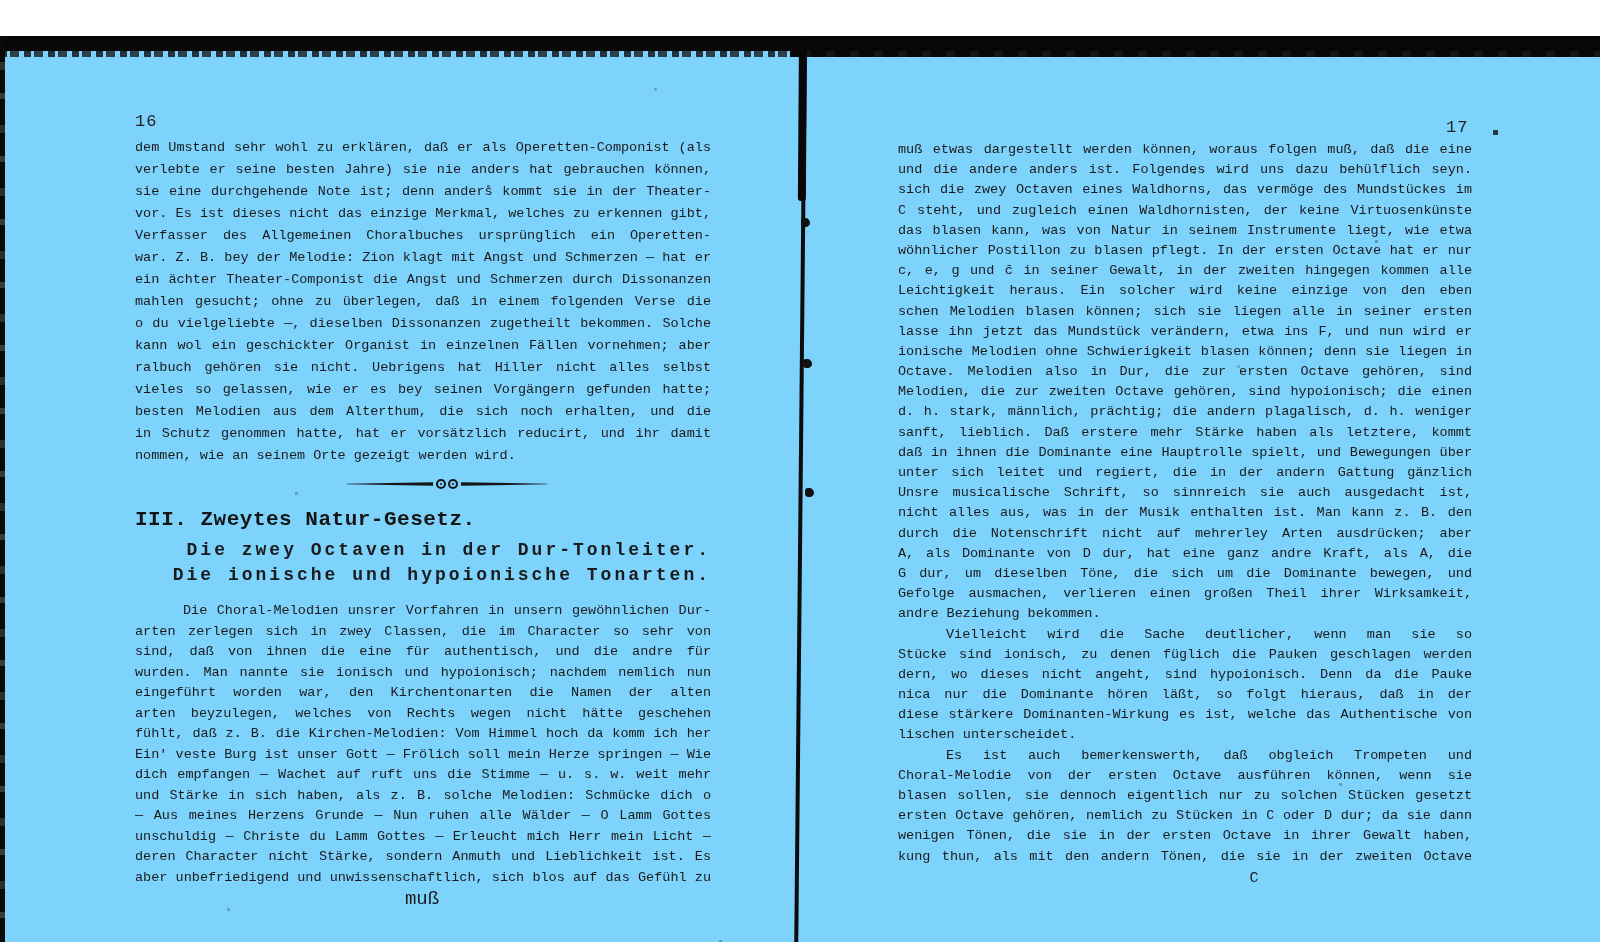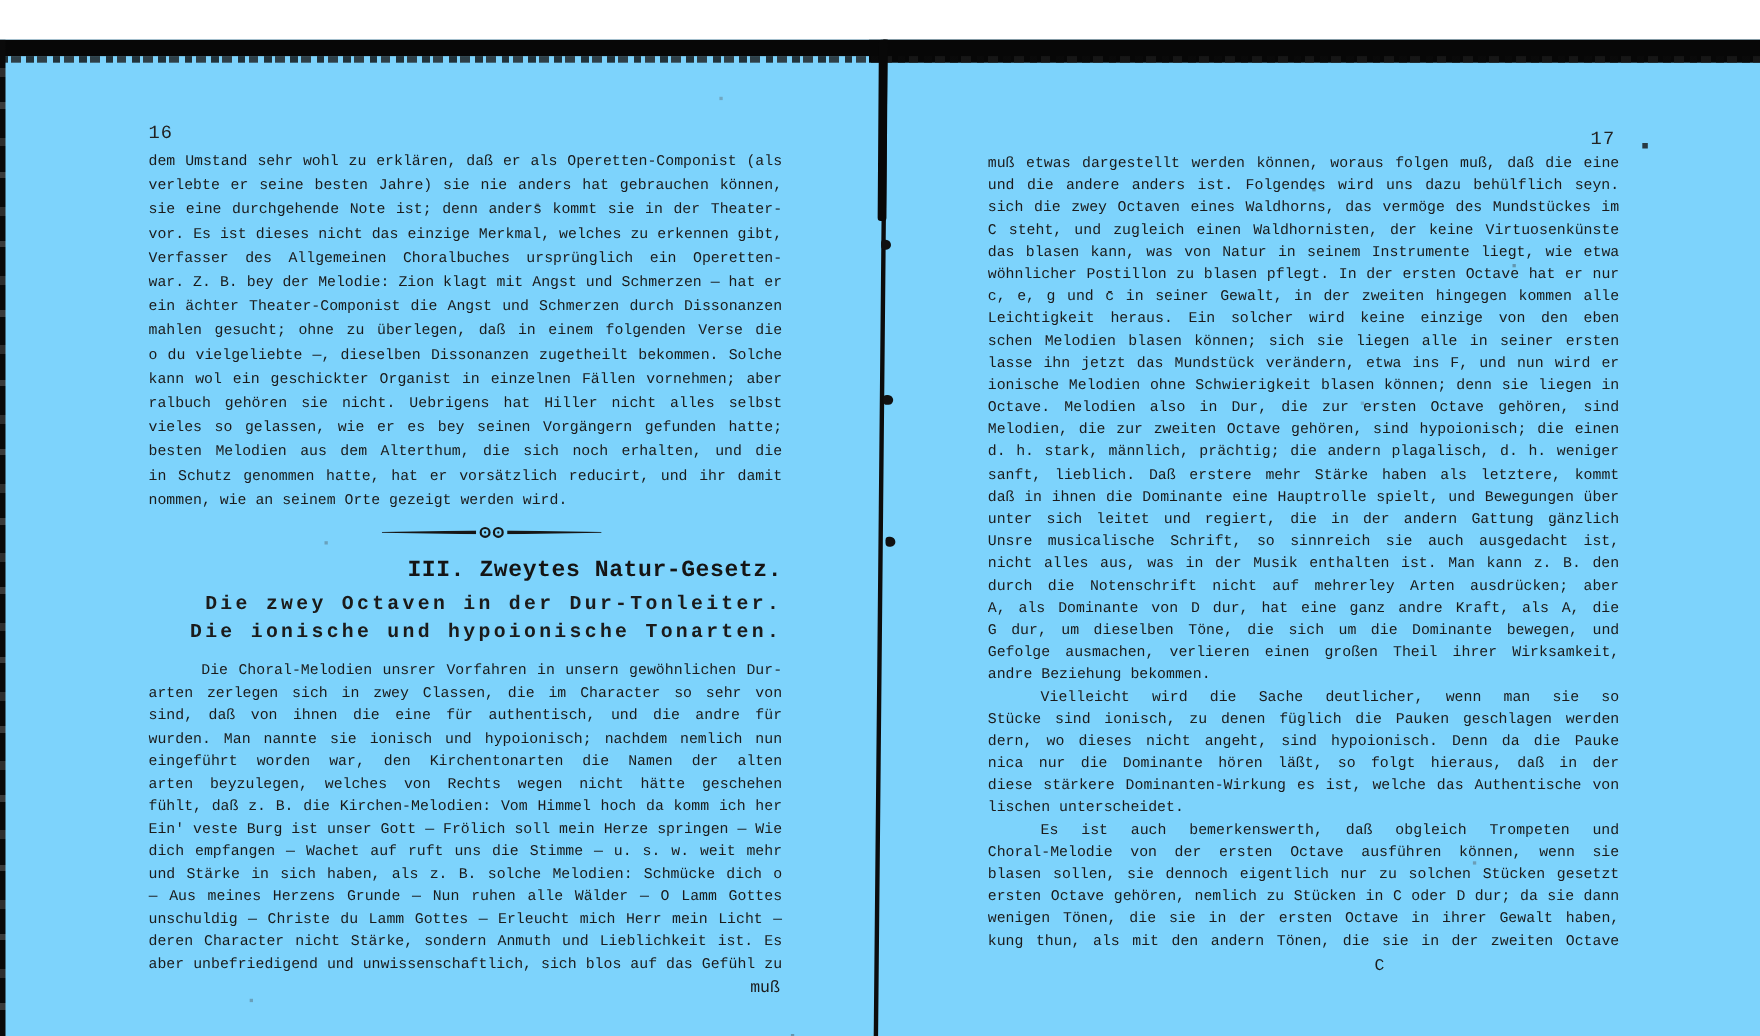--- a/index.html
+++ b/index.html
@@ -49,24 +49,24 @@
   .para.indent .line:first-child{text-indent:48px;}
   
   .divider{display:flex;align-items:center;justify-content:center;margin:10px 0 0 48px;height:14px;}
   .div-line{width:86px;height:4px;background:#161616;}
   .div-line.l{clip-path:polygon(0 42%,100% 8%,100% 92%,0 58%);}
   .div-line.r{clip-path:polygon(0 8%,100% 42%,100% 58%,0 92%);}
   .div-orn{display:flex;gap:2px;margin:0 3px;}
   .ring{width:10px;height:10px;border:2px solid #161616;border-radius:50%;position:relative;box-sizing:border-box;}
   .ring::before{content:"";position:absolute;left:2px;top:2px;width:2px;height:2px;background:#161616;border-radius:50%;}
   
-  .heading{margin:17px 0 0 0;font-size:21px;font-weight:700;text-align:right;letter-spacing:.5px;color:#151515;}
+  .heading{margin:17px 0 0 0;font-size:21px;font-weight:700;text-align:left;letter-spacing:.5px;color:#151515;}
   .subheading{margin-top:5px;font-size:18px;font-weight:700;text-align:right;letter-spacing:3px;color:#1b1b1b;}
   .subheading.s1{margin-top:9px;}
-  .catchword{margin-top:1px;text-align:right;font-size:15px;height:20px;line-height:20px;padding-right:2px;}
+  .catchword{margin-top:1px;text-align:center;font-size:19px;height:20px;line-height:20px;padding-right:2px;}
   .signature{margin-top:2px;text-align:center;text-indent:138px;font-size:15px;height:20px;line-height:20px;}
 </style>
 </head>
 <body>
 
 <div class="scan">
 
   <div class="top-bar"></div>
   <div class="top-bar-right"></div>
   <div class="top-bar-fray"></div>

